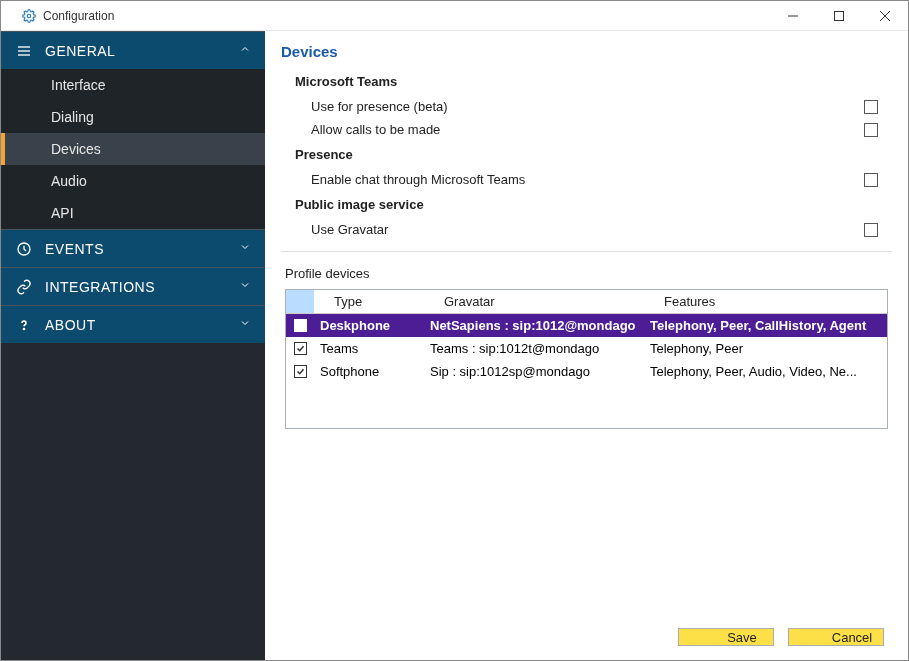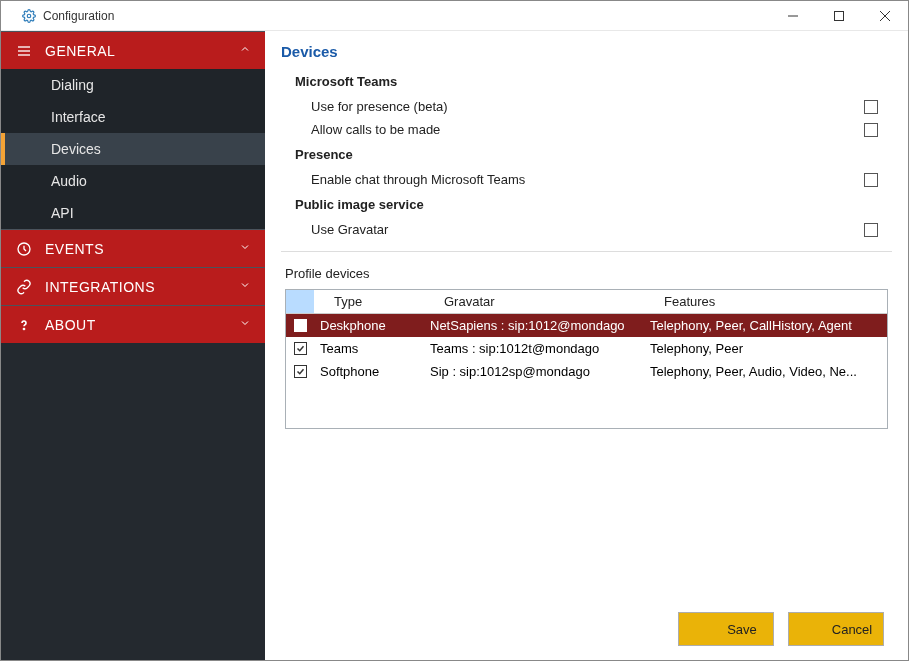--- a/index.html
+++ b/index.html
@@ -41,21 +41,21 @@
     }
 
     .sidebar {
       width: 264px;
       background: #24292f;
       color: #fff;
       display:flex;
       flex-direction: column;
     }
     .sidebar .section {
-      background: #b91c1c;
+      background: #0c4a6e;
       height: 38px;
       display:flex;
       align-items:center;
       padding: 0 14px;
       border-top: 1px solid #4a535c;
       font-size: 14px;
       letter-spacing: 0.5px;
     }
     .sidebar .section .icon {
       width: 18px; height:18px; margin-right:12px;
@@ -137,34 +137,34 @@
       background:#b9dcff; width:28px;
     }
     .tbl td {
       padding:4px 6px;
       color:#000;
       white-space: nowrap;
       overflow: hidden;
       text-overflow: ellipsis;
     }
     .tbl tr.selected td {
-      background:#7f1d1d;color:#fff;
+      background:#4c1d95;color:#fff;font-weight:bold;
     }
     .tbl td.chkcell { width:28px; text-align:center; }
     .tbl .rowchk {
       width:13px;height:13px;border:1px solid #333;background:#fff;display:inline-flex;align-items:center;justify-content:center;
     }
     .tbl tr.selected .rowchk { border-color:#fff; }
     .footer {
       margin-top:auto;
       padding:12px 8px 14px 0;
       display:flex;justify-content:flex-end;gap:14px;
     }
     .btn {
-      width:96px;height:34px;border:1px solid #adadad;background:#eab308;
+      width:96px;height:18px;border:1px solid #adadad;background:#fde047;
       font-size:13px;color:#222;padding-left:32px;
     }
   </style>
 </head>
 <body>
 
 <div class="titlebar">
   <span class="gear">
     <svg width="14" height="14" viewBox="0 0 24 24" fill="none" stroke="#2b7bb9" stroke-width="2">
         <circle cx="12" cy="12" r="3"></circle>
@@ -204,24 +204,24 @@
       </span>
       <span class="label">GENERAL</span>
       <span class="chev">
         <svg width="12" height="12" viewBox="0 0 24 24" fill="none" stroke="#fff" stroke-width="2">
             <polyline points="18 15 12 9 6 15"></polyline>
           </svg>
       </span>
     </div>
     <div class="subitems">
       <div class="subitem">
+          <span>Interface</span>
+        </div>
+      <div class="subitem">
           <span>Dialing</span>
-        </div>
-      <div class="subitem">
-          <span>Interface</span>
         </div>
       <div class="subitem active">
           <span>Devices</span>
         </div>
       <div class="subitem">
           <span>Audio</span>
         </div>
       <div class="subitem">
           <span>API</span>
         </div>

